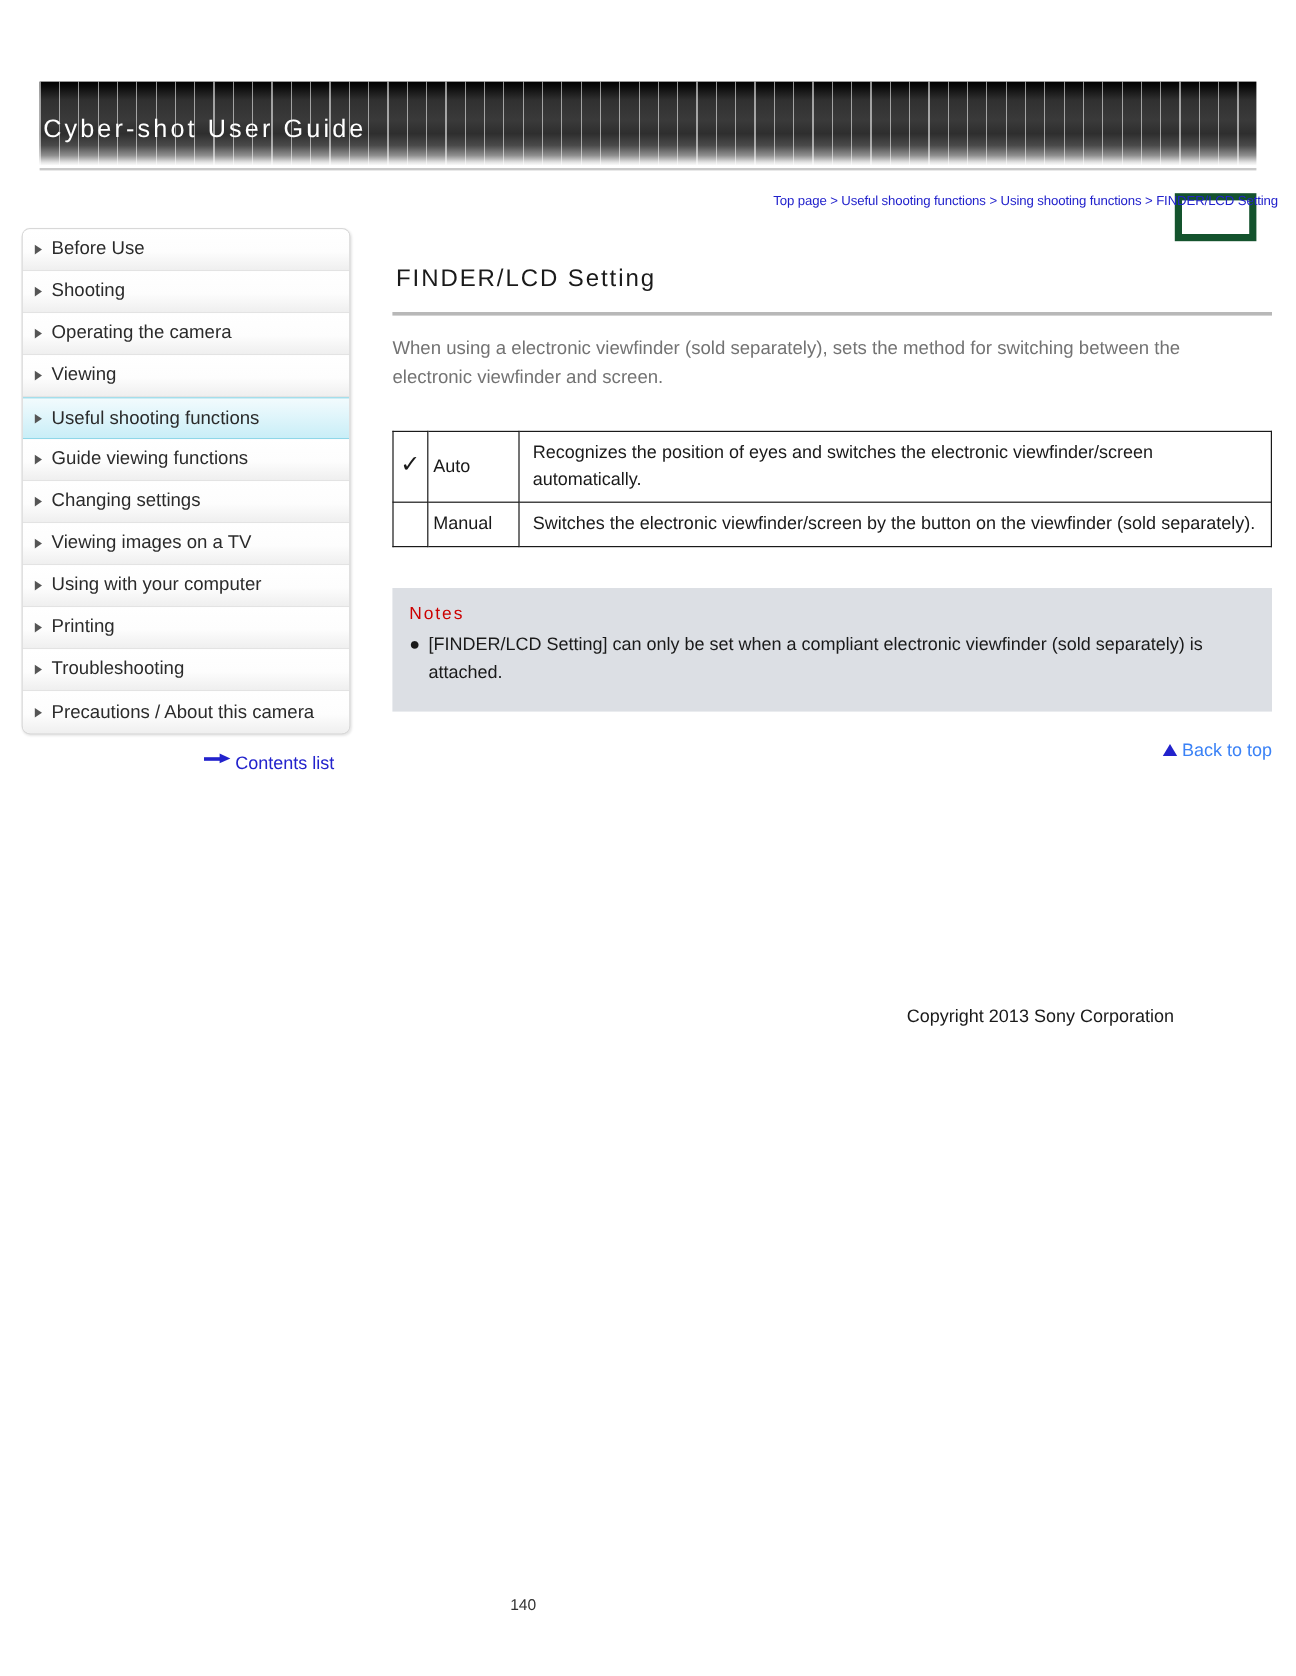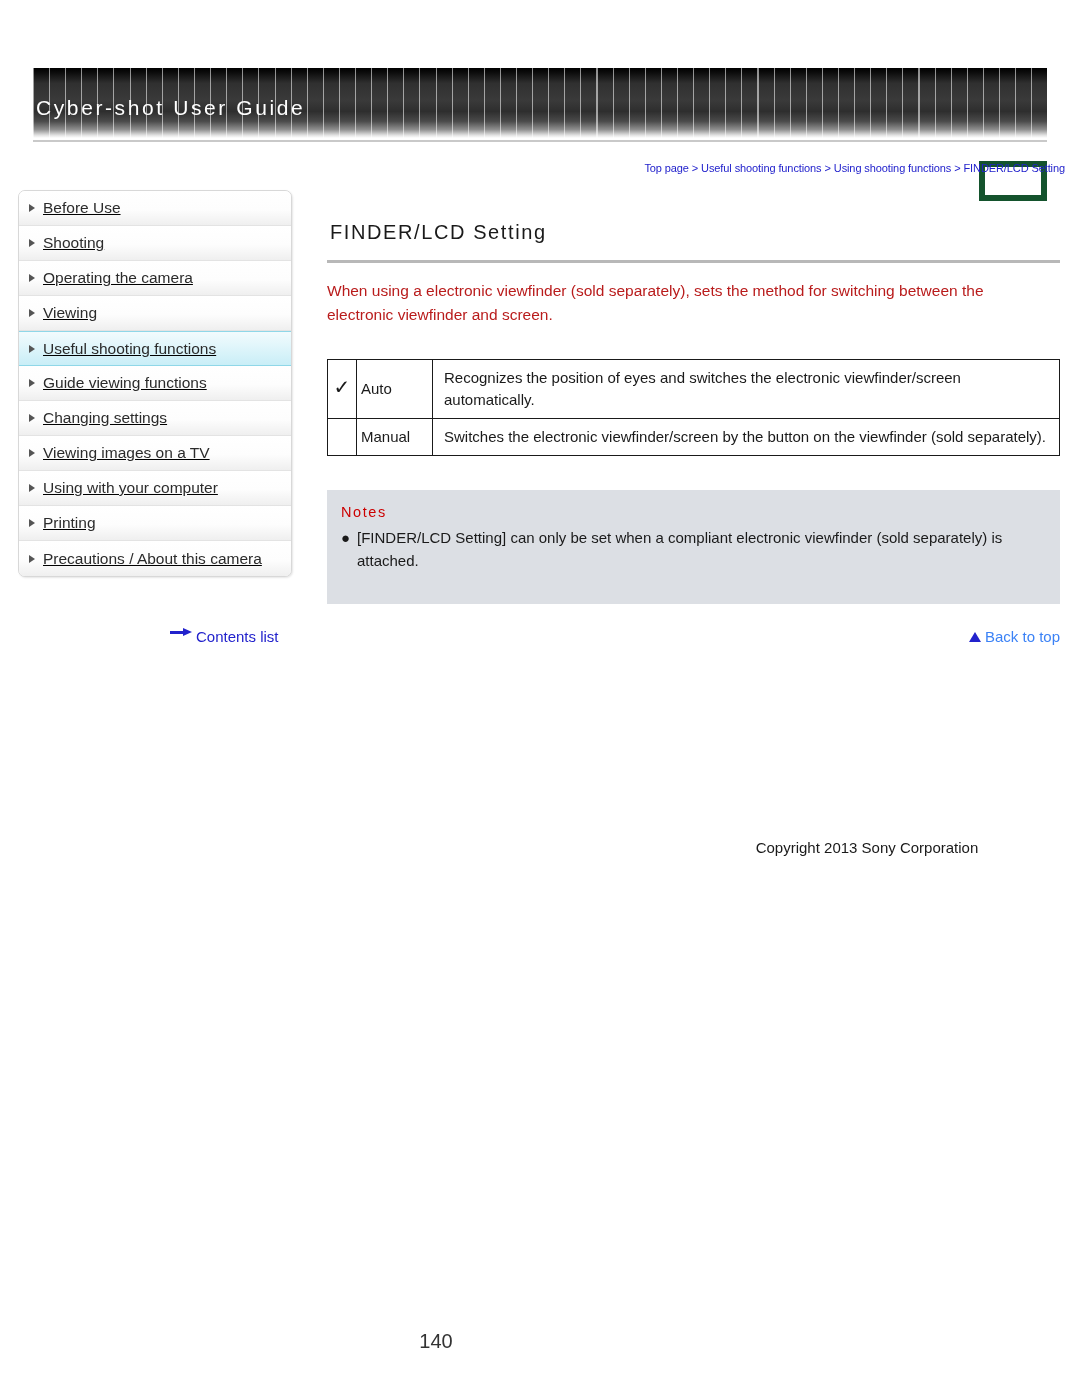--- a/index.html
+++ b/index.html
@@ -93,21 +93,20 @@
   #sidebar {
     position: absolute;
     left: 18px;
     top: 190px;
     width: 272px;
     background: #ffffff;
     border: 1px solid #d8d8d8;
     border-radius: 7px;
     box-shadow: 1px 1px 2px rgba(0,0,0,0.10);
     overflow: hidden;
-    text-decoration: underline;
   }
   .nav-item {
     position: relative;
     height: 35px;
     display: flex;
     align-items: center;
     padding-left: 24px;
     font-size: 15.5px;
     color: #2b2b2b;
     cursor: pointer;
@@ -181,21 +180,21 @@
   }
   #title-rule {
     margin-top: 16px;
     height: 3px;
     background: #b8b8b8;
     width: 733px;
   }
   #intro-text {
     font-size: 15.5px;
     line-height: 24px;
-    color: #b91c1c;
+    color: #737373;
     width: 700px;
   }
 
   
   #options-table {
     margin-top: 32px;
     border-collapse: collapse;
     width: 733px;
     table-layout: fixed;
   }
@@ -210,21 +209,21 @@
   #options-table td.check-col { width: 28px; text-align: center; padding: 0; }
   #options-table td.name-col { width: 62px; padding-left: 4px; }
   #options-table td.desc-col { padding-left: 11px; padding-right: 6px; vertical-align: middle; }
   .check-glyph { font-size: 20px; color: #1a1a1a; line-height: 1; }
 
   
   #notes-panel {
     margin-top: 34px;
     width: 733px;
     background: #dcdfe4;
-    padding: 14px 0 32px 0;
+    padding: 14px 0 21px 0;
     box-sizing: border-box;
   }
   #notes-heading {
     font-size: 14.5px;
     color: #cc0000;
     letter-spacing: 1.6px;
     margin-left: 14px;
     margin-bottom: 6px;
   }
   .note-row {
@@ -268,21 +267,21 @@
     font-size: 15px;
     color: #1a1a1a;
   }
   #copyright-wrap { position: absolute; left: 0; top: 0; width: 1080px; }
   #page-number {
     position: absolute;
     left: 0;
     top: 1330px;
     width: 872px;
     text-align: center;
-    font-size: 20px;
+    font-size: 13px;
     color: #333333;
   }
 </style>
 </head>
 <body>
 
 <div id="header-wrap">
   <div id="header-bar"></div>
   <div id="header-underline"></div>
   <div id="header-title">Cyber-shot User Guide</div>
@@ -327,20 +326,24 @@
       <span class="tri"></span>
       <span>Viewing images on a TV</span>
     </div>
     <div class="nav-item">
       <span class="tri"></span>
       <span>Using with your computer</span>
     </div>
     <div class="nav-item">
       <span class="tri"></span>
       <span>Printing</span>
+    </div>
+    <div class="nav-item">
+      <span class="tri"></span>
+      <span>Troubleshooting</span>
     </div>
     <div class="nav-item">
       <span class="tri"></span>
       <span>Precautions / About this camera</span>
     </div>
   </div>
 <div id="contents-list-link">
   <span class="arrow-right"></span>
   <span>Contents list</span>
 </div>

